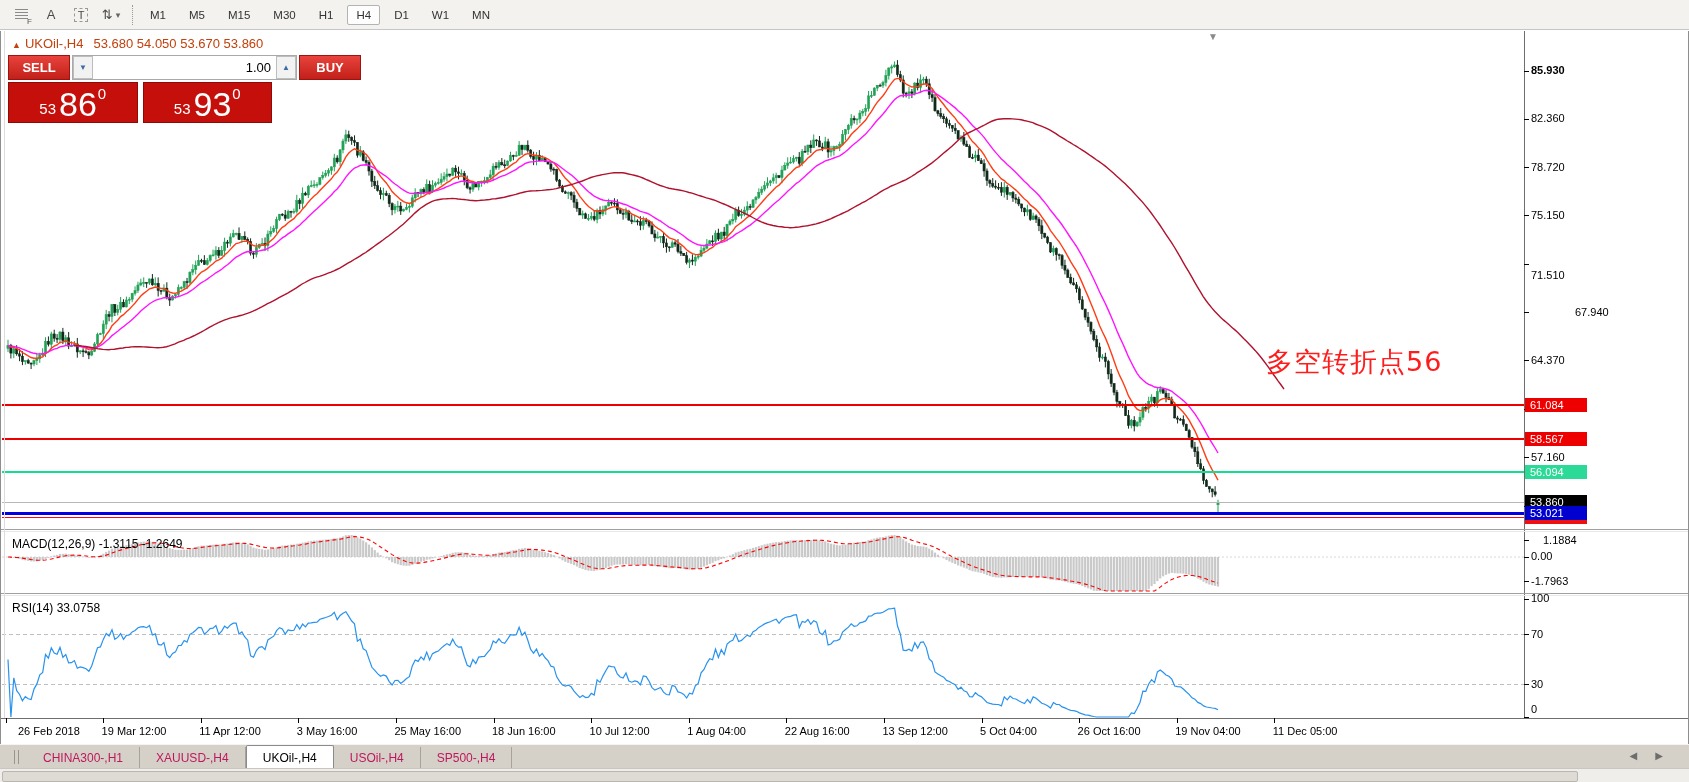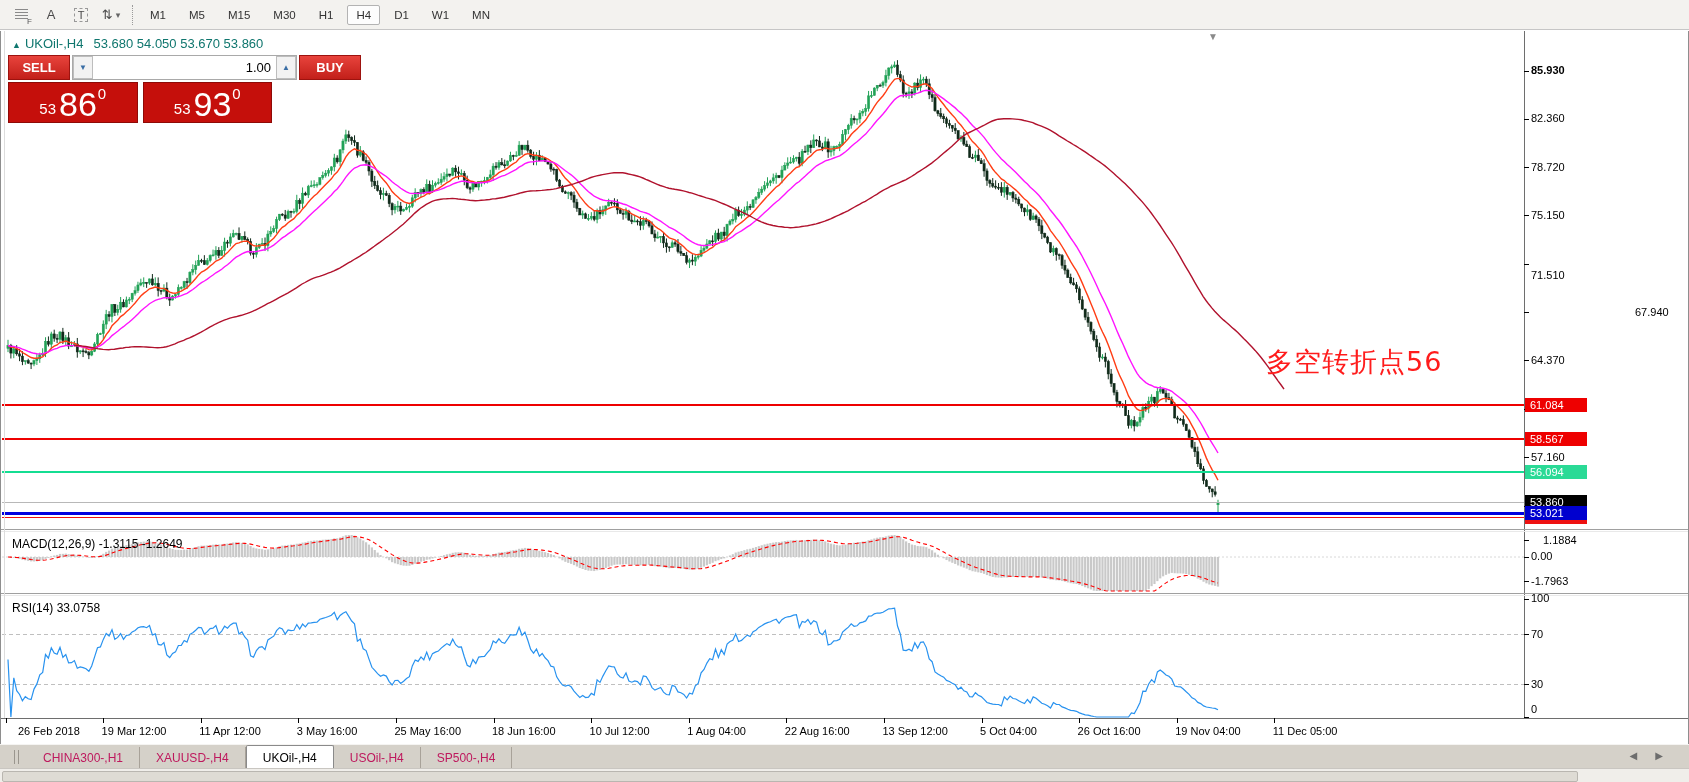--- a/index.html
+++ b/index.html
@@ -19,21 +19,21 @@
   #tf-row{display:flex;align-items:center;gap:5px;}
   .tf{padding:3px 8px;font-size:11.5px;color:#333;border:1px solid transparent;border-radius:2px;cursor:default;}
   .tf.active{background:#fdfdfd;border:1px solid #b3b3b3;}
   
   #cv{position:absolute;left:0;top:0;z-index:1;}
   #overlays{position:absolute;left:0;top:0;width:100%;height:100%;z-index:3;pointer-events:none;}
   #overlays div{position:absolute;}
   .axlab{font-size:11px;color:#000;white-space:nowrap;}
   .lvlab{font-size:11px;color:#fff;width:57px;height:14px;line-height:14px;padding-left:5px;white-space:nowrap;}
   .datelab{font-size:11px;color:#000;white-space:nowrap;}
-  #quote-header{left:12px;top:36px;font-size:13px;color:#0f766e;white-space:nowrap;}
+  #quote-header{left:12px;top:36px;font-size:13px;color:#c2410c;white-space:nowrap;}
   #quote-header .tri{font-size:9px;margin-right:4px;}
   #quote-header .sym{margin-right:10px;}
   .indlab{font-size:12px;color:#000;white-space:nowrap;}
   #annotation{font-size:27px;letter-spacing:1px;white-space:nowrap;font-family:"DejaVu Sans","Liberation Sans",sans-serif;}
   #shift-marker{left:1208px;top:31px;color:#8a8a8a;font-size:10px;}
   
   #trade-panel{position:absolute;left:8px;top:55px;width:264px;z-index:4;}
   #tp-row1{display:flex;height:25px;gap:2px;}
   .redbtn{flex:0 0 62px;display:flex;align-items:center;justify-content:center;color:#fff;
           font-size:13px;font-weight:700;background:linear-gradient(#e8433c,#c2201a);
@@ -1464,21 +1464,21 @@
     <div id="shift-marker">▼</div>
     <div id="annotation" style="left: 1266px; top: 344px; color: rgb(255, 28, 28);">多空转折点56</div>
     <div class="indlab" style="left:12px;top:537px;">MACD(12,26,9) -1.3115 -1.2649</div>
     <div class="indlab" style="left:12px;top:601px;">RSI(14) 33.0758</div>
     <div id="tick-labels">
         <div class="axlab" style="left: 1531px; top: 64px; font-weight: bold;">85.930</div>
         <div class="axlab" style="left: 1531px; top: 112.016px;">82.360</div>
         <div class="axlab" style="left: 1531px; top: 160.975px;">78.720</div>
         <div class="axlab" style="left: 1531px; top: 208.991px;">75.150</div>
         <div class="axlab" style="left: 1531px; top: 269px;">71.510</div>
-        <div class="axlab" style="left: 1591px; top: 305.966px; padding-left: 44px;">67.940</div>
+        <div class="axlab" style="left: 1531px; top: 305.966px; padding-left: 44px;">67.940</div>
         <div class="axlab" style="left: 1531px; top: 353.982px;">64.370</div>
         <div class="axlab" style="left: 1531px; top: 402.133px;">60.790</div>
         <div class="axlab" style="left: 1531px; top: 450.957px;">57.160</div>
         <div class="axlab" style="left: 1531px; top: 499.511px;">53.550</div>
         <div class="axlab" style="left: 1531px; top: 533.719px; margin-left: 12px;">1.1884</div>
         <div class="axlab" style="left: 1531px; top: 550px;">0.00</div>
         <div class="axlab" style="left: 1531px; top: 574.609px;">-1.7963</div>
         <div class="axlab" style="left: 1531px; top: 592px;">100</div>
         <div class="axlab" style="left: 1531px; top: 627.5px;">70</div>
         <div class="axlab" style="left: 1531px; top: 677.5px;">30</div>

